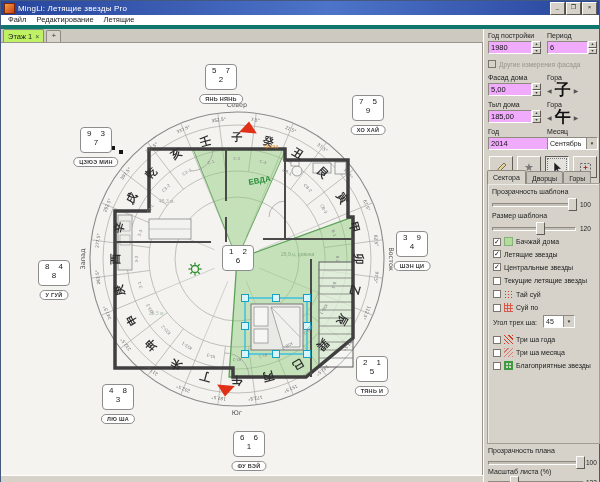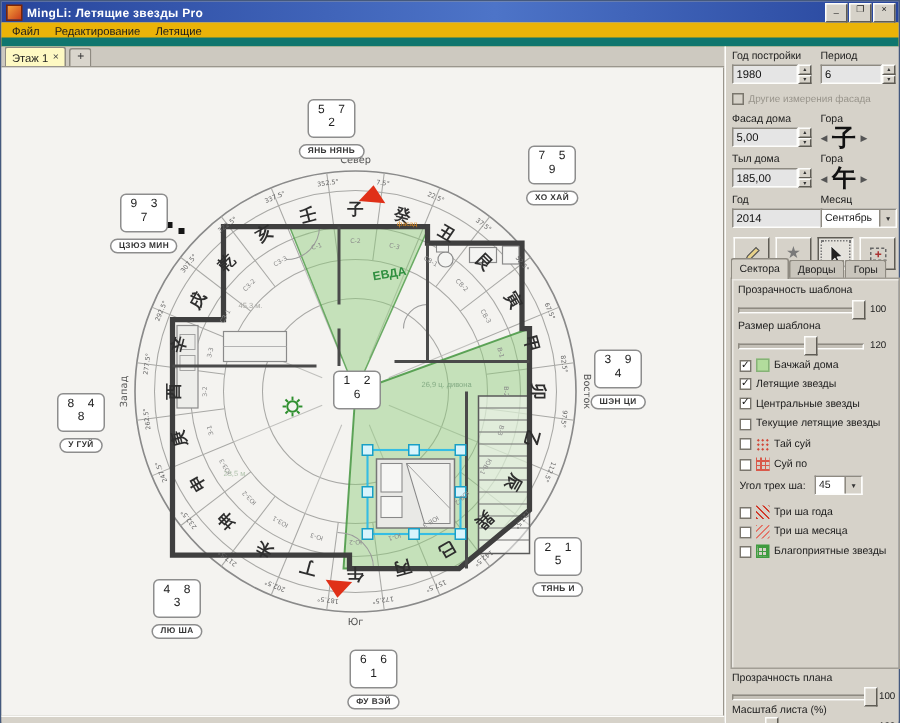--- a/index.html
+++ b/index.html
@@ -1,47 +1,47 @@
 <!DOCTYPE html>
 <html><head>
 <meta charset="utf-8">
 <style>
   html,body{margin:0;padding:0;}
   body{width:600px;height:482px;overflow:hidden;font-family:"Liberation Sans",sans-serif;background:#d6d2c9;}
   .window{width:600px;height:482px;position:relative;border:1px solid #44597e;box-sizing:border-box;background:#d6d2c9;}
   
   .titlebar{height:14px;background:linear-gradient(90deg,#27459c 0%,#4d74c8 55%,#27459c 100%);display:flex;align-items:center;padding:0 2px;}
   .app-icon{width:9px;height:9px;background:linear-gradient(135deg,#f5a23c,#c93d1a);border:1px solid #7a2408;margin:0 3px 0 1px;}
-  .titlebar .title{color:#fff;font-size:8px;font-weight:bold;flex:1;white-space:nowrap;letter-spacing:.2px;}
+  .titlebar .title{color:#fff;font-size:8px;font-weight:normal;flex:1;white-space:nowrap;letter-spacing:.2px;}
   .tb-btns{display:flex;gap:1px;}
   .tb-btn{width:13px;height:11px;background:#d6d2c9;border:1px solid;border-color:#fdfdfb #5f5c55 #5f5c55 #fdfdfb;font-size:6px;line-height:9px;text-align:center;color:#222;}
   
-  .menubar{height:10px;display:flex;align-items:center;border-bottom:6px solid #0f766e;background:#eab308;padding-left:2px;}
+  .menubar{height:10px;display:flex;align-items:flex-start;border-bottom:4px solid #0f766e;background:#ffffff;padding-left:2px;}
   .menu-item{font-size:7.5px;color:#1c1c1c;padding:0 5px;}
   
   .main{display:flex;height:459px;}
   .left-col{width:482px;display:flex;flex-direction:column;}
   .tabstrip{height:13px;display:flex;align-items:flex-end;background:#cdc9c0;border-bottom:1px solid #9a968d;padding-left:2px;}
-  .tab{height:12px;background:#fef9c3;border:1px solid #8e8a81;border-bottom:none;border-radius:2px 2px 0 0;font-size:7.5px;display:flex;align-items:center;padding:0 4px;gap:3px;color:#1c1c1c;}
+  .tab{height:12px;background:#bef264;border:1px solid #8e8a81;border-bottom:none;border-radius:2px 2px 0 0;font-size:7.5px;display:flex;align-items:center;padding:0 4px;gap:3px;color:#1c1c1c;}
   .tab .x{font-size:7px;color:#444;}
   .tab-plus{height:11px;width:13px;background:#d9d5cc;border:1px solid #8e8a81;border-bottom:none;border-radius:2px 2px 0 0;font-size:8px;line-height:10px;text-align:center;margin-left:2px;color:#333;}
   .canvas{position:relative;width:481px;height:434px;background:#f4f3f0;border-right:1px solid #9a968d;overflow:hidden;}
   .canvas svg{position:absolute;left:0;top:0;}
   .bottom-strip{height:12px;background:#d6d2c9;border-top:1px solid #fdfdfb;box-shadow:0 -1px 0 #8e8a81;}
   
   #star-layer{position:absolute;left:0;top:0;width:481px;height:434px;pointer-events:none;}
   .star-box{position:absolute;width:32px;height:26px;background:#fff;border:1px solid #8d8d8d;border-radius:4px;box-sizing:border-box;font-size:8px;color:#222;}
   .sb-top{display:flex;justify-content:space-between;padding:2px 6px 0 6px;line-height:8px;}
   .sb-bot{text-align:center;line-height:10px;}
   .star-pill{position:absolute;transform:translateX(-50%);background:#fff;border:1px solid #8d8d8d;border-radius:6px;font-size:5.5px;font-weight:bold;letter-spacing:.3px;color:#333;padding:1px 5px;white-space:nowrap;}
   
   .panel{width:118px;position:relative;background:#d6d2c9;border-left:1px solid #fdfdfb;font-size:7px;color:#1c1c1c;}
   .plabel{position:absolute;white-space:nowrap;}
   .spin{position:absolute;height:13px;display:flex;box-sizing:border-box;}
-  .spin input{flex:1;min-width:0;border:1px solid;border-color:#8e8a81 #fdfdfb #fdfdfb #8e8a81;background:#e5e5e5;font-size:7.5px;font-family:"Liberation Sans",sans-serif;padding:0 0 0 2px;color:#111;}
+  .spin input{flex:1;min-width:0;border:1px solid;border-color:#8e8a81 #fdfdfb #fdfdfb #8e8a81;background:#f0abfc;font-size:7.5px;font-family:"Liberation Sans",sans-serif;padding:0 0 0 2px;color:#111;}
   .spinbtns{width:9px;display:flex;flex-direction:column;}
   .spinbtns div{flex:1;background:#d6d2c9;border:1px solid;border-color:#fdfdfb #5f5c55 #5f5c55 #fdfdfb;font-size:3.5px;line-height:4px;text-align:center;color:#333;}
   .selectbox{position:absolute;height:13px;background:#fff;border:1px solid;border-color:#8e8a81 #fdfdfb #fdfdfb #8e8a81;box-sizing:border-box;display:flex;align-items:center;}
   .selectbox .val{flex:1;font-size:7px;padding-left:2px;white-space:nowrap;overflow:hidden;}
   .selectbox .btn{width:10px;height:100%;background:#d6d2c9;border-left:1px solid #8e8a81;font-size:4.5px;text-align:center;line-height:11px;color:#333;}
   .chk{position:absolute;display:flex;align-items:center;white-space:nowrap;}
   .chk .box{width:8px;height:8px;background:#fff;border:1px solid #7a766d;box-sizing:border-box;font-size:7px;line-height:6px;text-align:center;color:#111;margin-right:3px;flex:none;}
   .chk.disabled{color:#98948b;}
   .chk.disabled .box{background:#d6d2c9;}
   .mnt-row{position:absolute;display:flex;align-items:center;gap:3px;}

